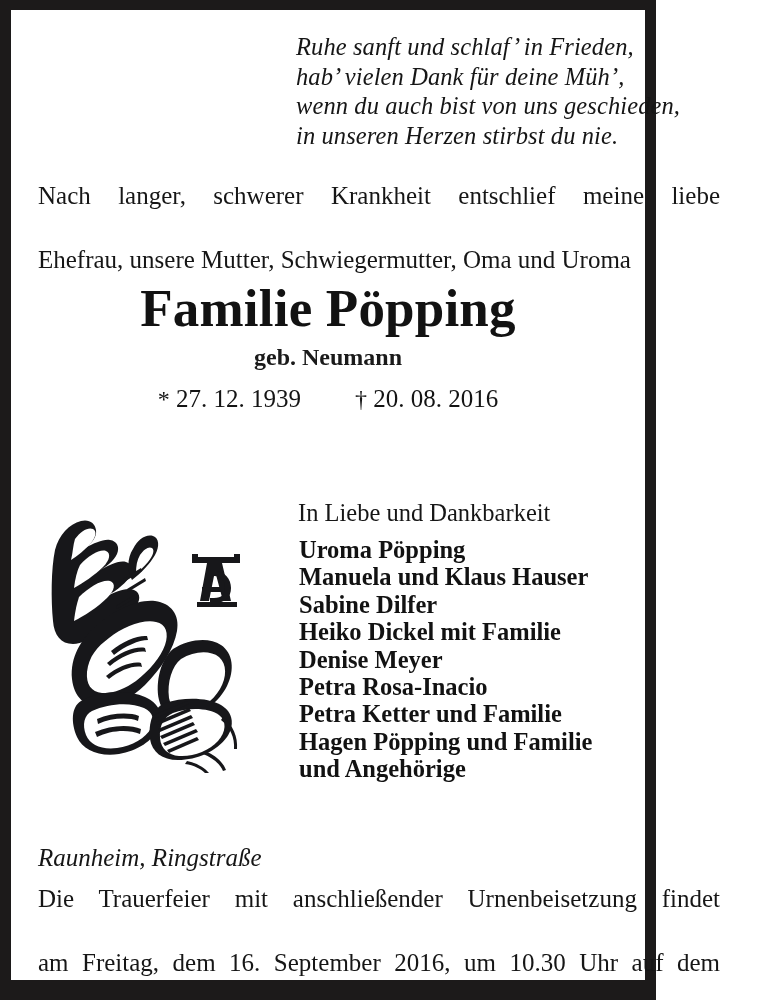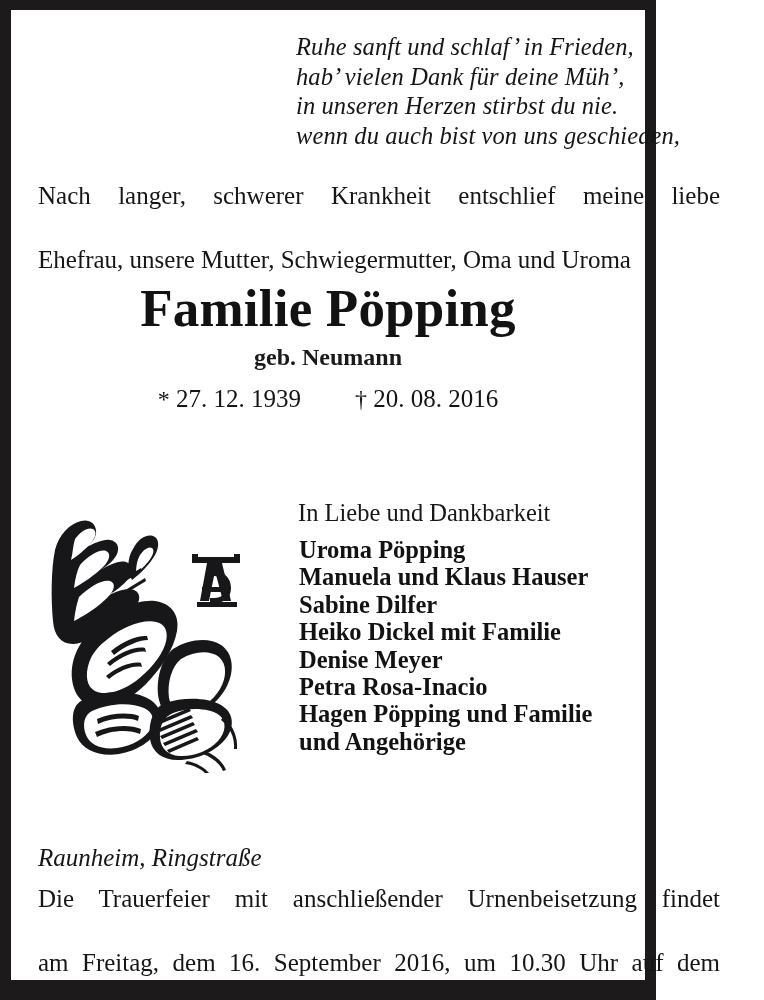--- a/index.html
+++ b/index.html
@@ -165,22 +165,22 @@
 </style>
 </head>
 <body>
 
 <div id="obituary-card">
   <div id="card-inner">
 
     <div class="verse">
       <div class="verse-line">Ruhe sanft und schlaf’ in Frieden,</div>
       <div class="verse-line">hab’ vielen Dank für deine Müh’,</div>
+      <div class="verse-line">wenn du auch bist von uns geschieden,</div>
       <div class="verse-line">in unseren Herzen stirbst du nie.</div>
-      <div class="verse-line">wenn du auch bist von uns geschieden,</div>
     </div>
 
     <div class="intro">
       <span class="jline">Nach langer, schwerer Krankheit entschlief meine liebe</span>
       <span class="jline last">Ehefrau, unsere Mutter, Schwiegermutter, Oma und Uroma</span>
     </div>
 
     <div class="name-block">
       <div class="deceased-name">Familie Pöpping</div>
       <div class="maiden-name">geb. Neumann</div>
@@ -276,20 +276,21 @@
 
     <div class="gratitude">In Liebe und Dankbarkeit</div>
 
     <div class="mourners">
       <div class="mourner">Uroma Pöpping</div>
       <div class="mourner">Manuela und Klaus Hauser</div>
       <div class="mourner">Sabine Dilfer</div>
       <div class="mourner">Heiko Dickel mit Familie</div>
       <div class="mourner">Denise Meyer</div>
       <div class="mourner">Petra Rosa-Inacio</div>
+      <div class="mourner">Petra Ketter und Familie</div>
       <div class="mourner">Hagen Pöpping und Familie</div>
       <div class="mourner">und Angehörige</div>
     </div>
 
     <div class="place">Raunheim, Ringstraße</div>
     <div class="service">
       <span class="jline">Die Trauerfeier mit anschließender Urnenbeisetzung findet</span>
       <span class="jline">am Freitag, dem 16. September 2016, um 10.30 Uhr auf dem</span>
 
     </div>

